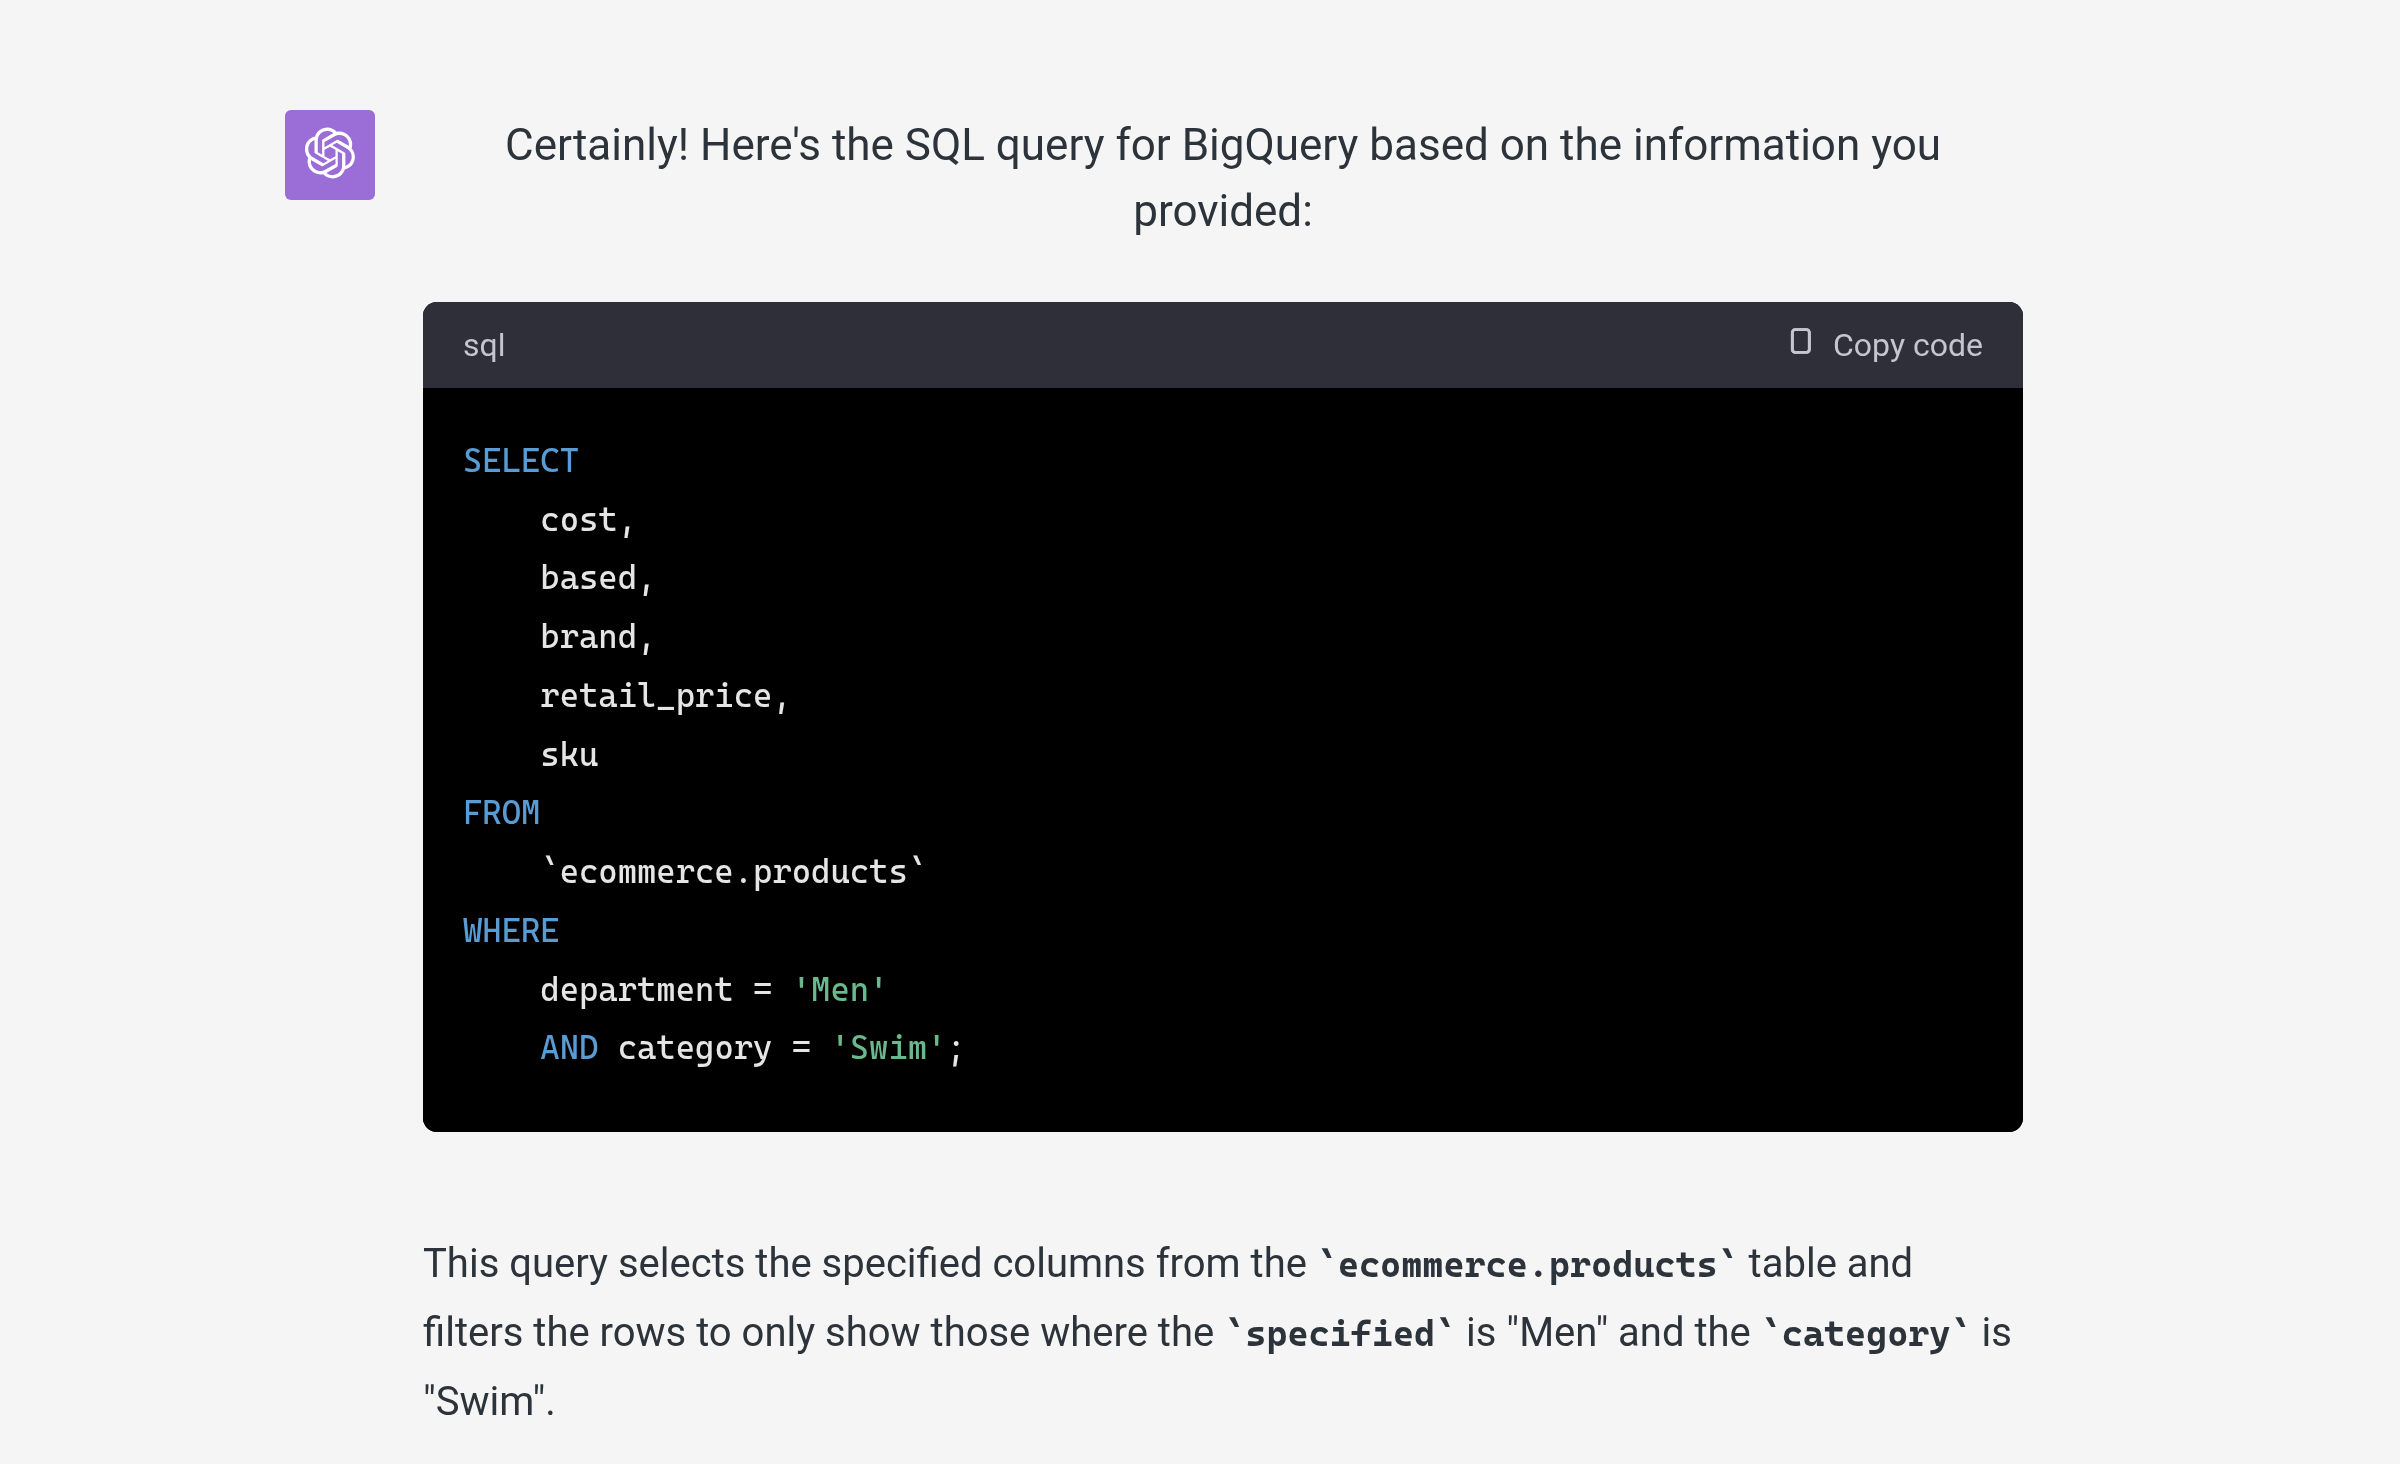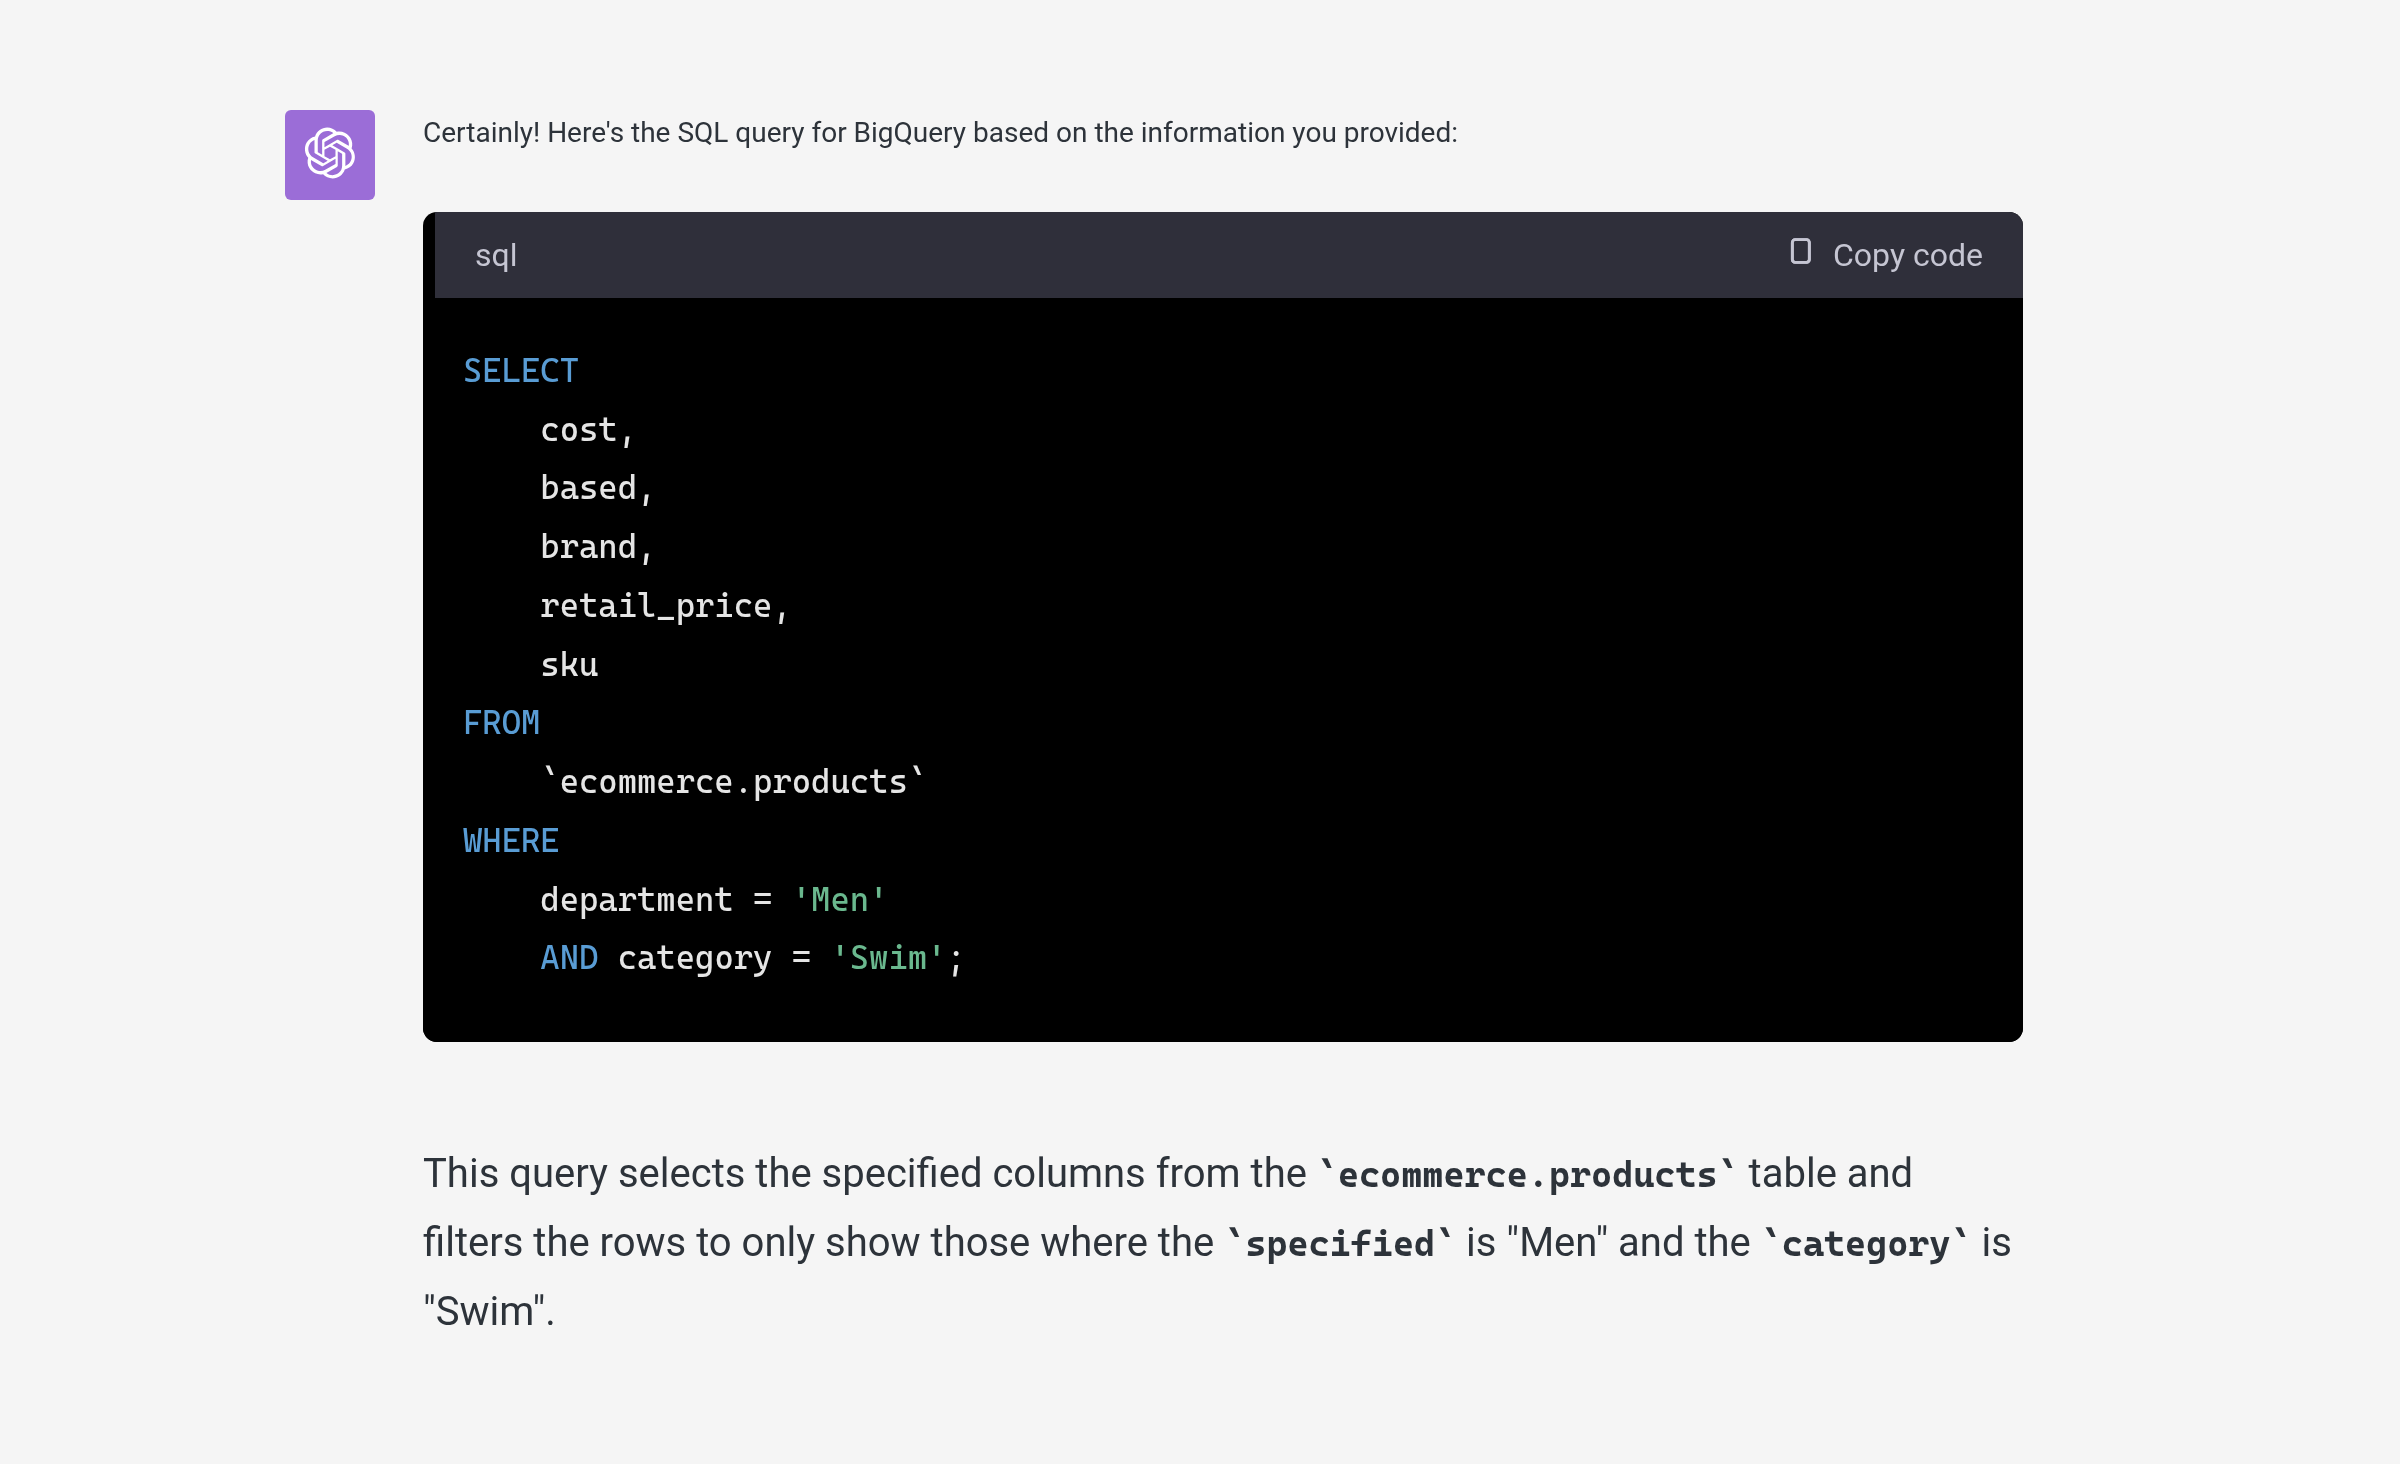--- a/index.html
+++ b/index.html
@@ -33,38 +33,38 @@
     .avatar svg {
       width: 52px;
       height: 52px;
     }
     .content {
       flex: 1;
       padding-top: 2px;
       max-width: 1600px;
     }
     .intro-text {
-      font-size: 28px;
+      font-size: 44px;
       color: #2d333a;
       line-height: 1.5;
       margin-bottom: 58px;
+      text-align: center;
     }
     .code-block {
       border-radius: 14px;
       overflow: hidden;
       background: #000;
     }
     .code-header {
       background: #2f2f3a;
       display: flex;
       justify-content: space-between;
       align-items: center;
       padding: 22px 40px;
       color: #c5c5d2;
-      margin-left: 12px;
     }
     .code-lang {
       font-size: 32px;
       font-family: -apple-system, BlinkMacSystemFont, "Segoe UI", Roboto, sans-serif;
     }
     .copy-button {
       display: flex;
       align-items: center;
       gap: 18px;
       cursor: pointer;

